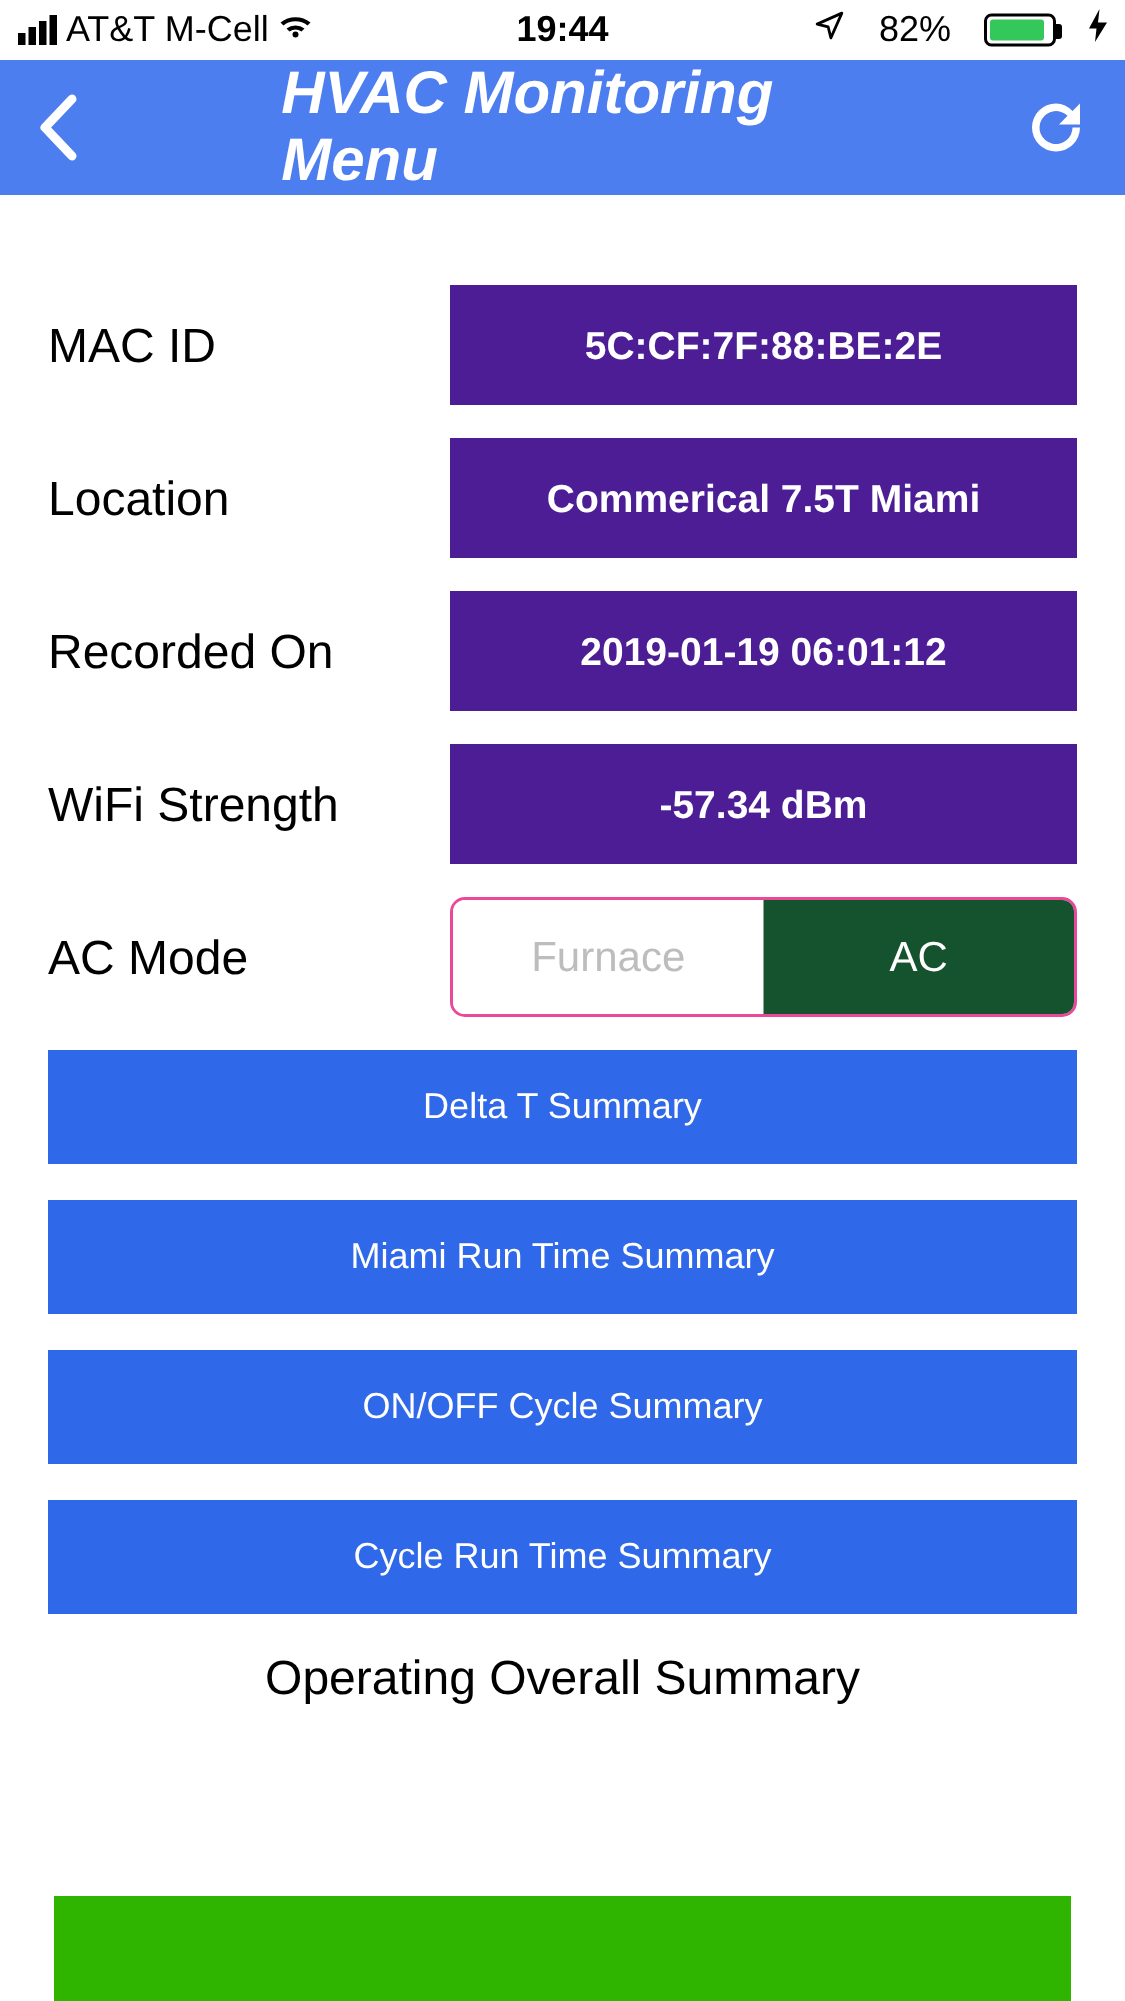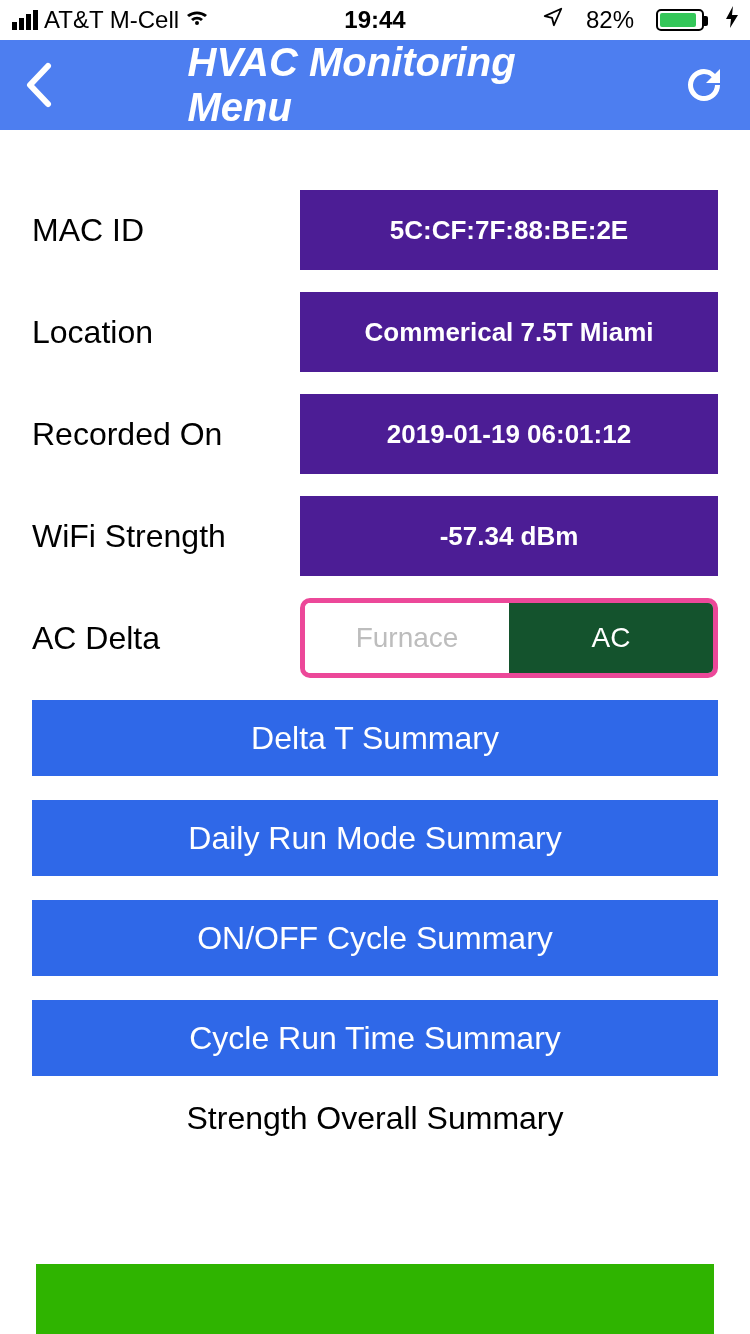--- a/index.html
+++ b/index.html
@@ -79,21 +79,21 @@
     display:flex;
     align-items:center;
     justify-content:center;
     font-size:26px;
     font-weight:700;
   }
   .segmented {
     flex:1;
     display:flex;
     height:80px;
-    border:5px solid #ec4899;
+    border:2px solid #ec4899;
     border-radius:10px;
     overflow:hidden;
   }
   .segment {
     flex:1;
     display:flex;
     align-items:center;
     justify-content:center;
     font-size:28px;
     cursor:pointer;
@@ -101,21 +101,21 @@
   .segment.inactive { background:#fff; color:#bdbdbd; }
   .segment.active { background:#14532d; color:#fff; }
   .menu-btn {
     background:#2F68E8;
     color:#fff;
     height:76px;
     width:100%;
     display:flex;
     align-items:center;
     justify-content:center;
-    font-size:32px;
+    font-size:24px;
     margin-bottom:24px;
     cursor:pointer;
   }
   .section-title {
     text-align:center;
     font-size:32px;
     color:#000;
     margin-top:8px;
   }
   .green-strip {
@@ -194,28 +194,28 @@
     <div class="info-label">Recorded On</div>
     <div class="info-value">2019-01-19 06:01:12</div>
   </div>
 
   <div class="info-row">
     <div class="info-label">WiFi Strength</div>
     <div class="info-value">-57.34 dBm</div>
   </div>
 
   <div class="info-row">
-    <div class="info-label">AC Delta</div>
+    <div class="info-label">AC Mode</div>
     <div class="segmented">
       <div class="segment inactive">Furnace</div>
       <div class="segment active">AC</div>
     </div>
   </div>
 
   <div class="menu-btn">Delta T Summary</div>
-  <div class="menu-btn">Daily Run Mode Summary</div>
+  <div class="menu-btn">Miami Run Time Summary</div>
   <div class="menu-btn">ON/OFF Cycle Summary</div>
   <div class="menu-btn">Cycle Run Time Summary</div>
 
-  <div class="section-title">Strength Overall Summary</div>
+  <div class="section-title">Operating Overall Summary</div>
 </div>
 
 <div class="green-strip"></div>
 
 </body></html>

